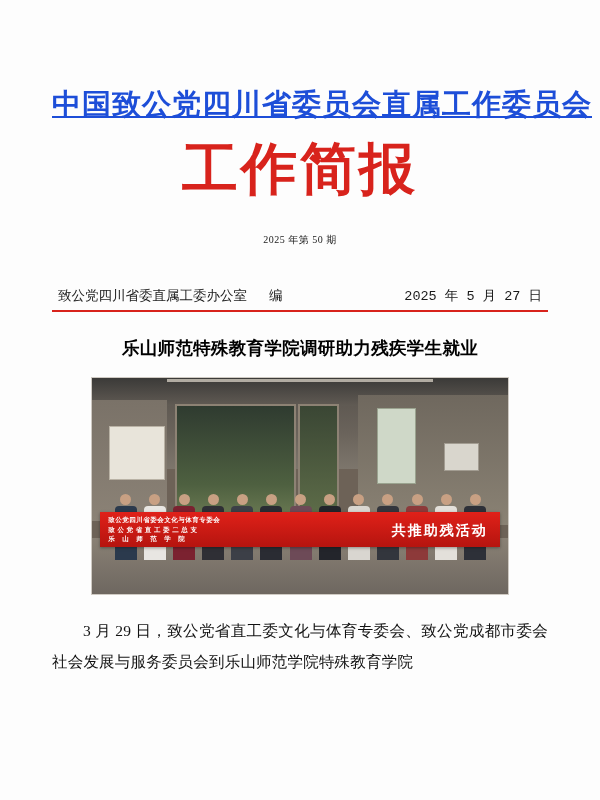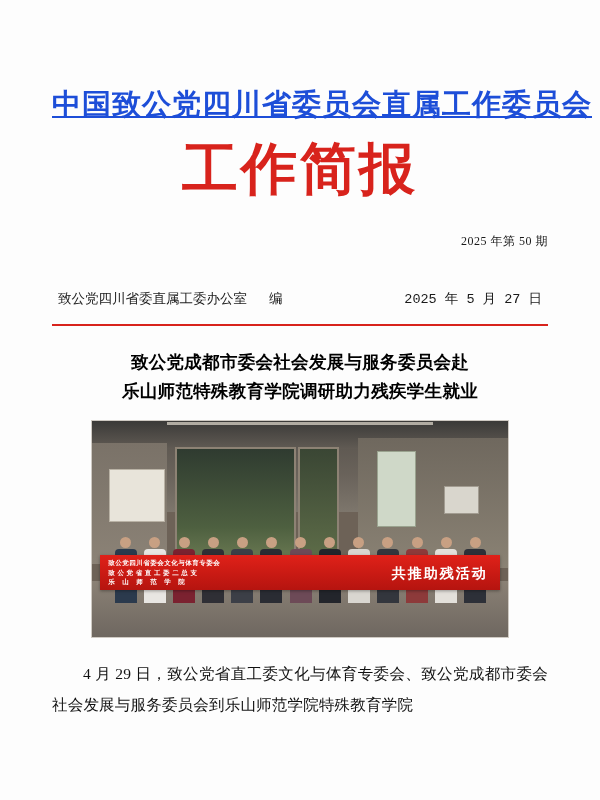--- a/index.html
+++ b/index.html
@@ -39,33 +39,33 @@
   .masthead-line2 {
     color: #d8231c;
     font-family: "DejaVu Serif", "Liberation Serif", serif;
     font-weight: bold;
     font-size: 56px;
     letter-spacing: 3px;
     line-height: 1.25;
     margin-top: 12px;
   }
   .issue-line {
-    text-align: right;
-    font-size: 12px;
+    text-align: center;
+    font-size: 10px;
     margin-top: 30px;
     letter-spacing: 0.5px;
     color: #1a1a1a;
   }
   .imprint {
     display: flex;
     justify-content: space-between;
     align-items: flex-end;
     font-size: 13.5px;
     margin-top: 40px;
-    padding: 0 6px 16px 6px;
+    padding: 0 6px 5px 6px;
     border-bottom: 2px solid #d8231c;
     color: #1a1a1a;
   }
   .imprint-left {
     white-space: nowrap;
   }
   .imprint-left .editor {
     margin-left: 22px;
   }
   .imprint-right {
@@ -208,21 +208,20 @@
   <div class="issue-line">2025 年第 50 期</div>
 
   <div class="imprint">
     <div class="imprint-left">
       <span>致公党四川省委直属工委办公室</span><span class="editor">编</span>
     </div>
     <div class="imprint-right">2025 年 5 月 27 日</div>
   </div>
 
   <div class="headline">
-    <div>致公党成都市委会社会发展与服务委员会赴</div>
     <div>乐山师范特殊教育学院调研助力残疾学生就业</div>
   </div>
 
   <div class="photo-wrap">
     <div class="ph-wallupper"></div>
     <div class="ph-ceiling">
       <div class="ph-ceillight"></div>
     </div>
     <div class="ph-leftwall"></div>
     <div class="ph-sign"></div>
@@ -292,16 +291,16 @@
       <div class="bn-left">
         <div>致公党四川省委会文化与体育专委会</div>
         <div>致 公 党 省 直 工 委 二 总 支</div>
         <div>乐　山　师　范　学　院</div>
       </div>
       <div class="bn-right">共推助残活动</div>
     </div>
   </div>
 
   <div class="body-text">
-    <p>4 月 29 日，致公党省直工委文化与体育专委会、致公党成都市委会社会发展与服务委员会到乐山师范学院特殊教育学院</p>
+    <p>3 月 29 日，致公党省直工委文化与体育专委会、致公党成都市委会社会发展与服务委员会到乐山师范学院特殊教育学院</p>
   </div>
 
 </div>
 
 </body></html>

